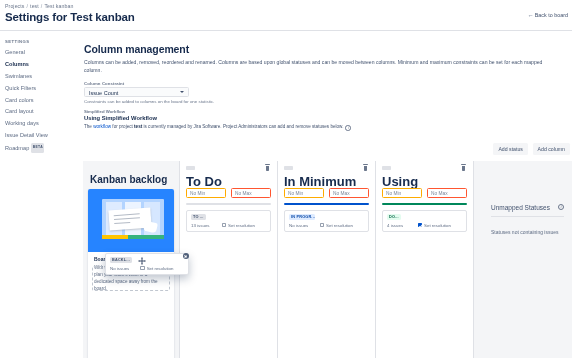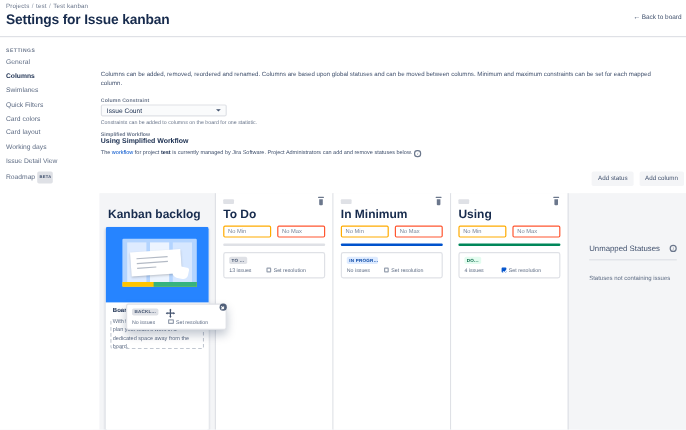--- a/index.html
+++ b/index.html
@@ -65,21 +65,21 @@
 
   .col { position:absolute; top:0; height:230px; background:#ffffff; }
   .col.backlog { left:0; width:96px; background:#f4f5f7; }
   .col-sep { position:absolute; top:0; width:1px; height:230px; background:#dfe1e6; }
 
   .col-head { position:absolute; left:0; top:0; width:100%; height:16px; }
   .drag-handle { position:absolute; left:6px; top:5px; width:9px; height:4px; background:#dfe1e6; border-radius:.8px; }
   .trash { position:absolute; right:7px; top:3px; width:5px; height:7px; cursor:pointer; }
   .trash .lid { position:absolute; left:0; top:0; width:5px; height:1.2px; background:#6b778c; border-radius:.4px;}
   .trash .can { position:absolute; left:.7px; top:1.8px; width:3.6px; height:5.2px; background:#6b778c; border-radius:0 0 .8px .8px;}
-  .col-title { position:absolute; left:6px; top:13px; font-size:10px; font-weight:bold; color:#172b4d; }
+  .col-title { position:absolute; left:6px; top:13px; font-size:13px; font-weight:bold; color:#172b4d; }
 
   .constraints { position:absolute; left:6px; top:27px; width:calc(100% - 12px); height:9.5px; }
   .cbox { position:absolute; top:0; width:47%; height:9.5px; border-radius:1.5px; background:#fff; }
   .cbox.min { left:0; border:1px solid #ffab00; }
   .cbox.max { right:0; border:1px solid #ff5630; }
   .cbox span { position:absolute; left:3px; top:1.8px; font-size:4.8px; color:#7a869a; }
 
   .status-bar { position:absolute; left:6px; top:42px; width:calc(100% - 12px); height:2.2px; border-radius:1px; }
   .status-bar.todo { background:#dfe1e6; }
   .status-bar.prog { background:#0052cc; }
@@ -141,41 +141,42 @@
   .um-rule { position:absolute; left:8px; top:55px; width:73px; height:1px; background:#dfe1e6; }
   .um-empty { position:absolute; left:8px; top:68px; width:76px; font-size:5px; color:#5e6c84; line-height:7px;}
 </style>
 </head>
 <body>
 
 <div class="topbar">
   <div class="breadcrumb">
     <a href="#">Projects</a><span class="sep">/</span><a href="#">test</a><span class="sep">/</span><a href="#">Test kanban</a>
   </div>
-  <div class="page-title">Settings for Issue kanban</div>
+  <div class="page-title">Settings for Test kanban</div>
   <a class="back-link" href="#"><span class="arrow">←</span><span>Back to board</span></a>
   <div class="topbar-rule"></div>
 </div>
 
 <div class="sidebar">
   <div class="side-head">SETTINGS</div>
   <div class="side-list">
     <a class="side-item" href="#">General</a>
     <a class="side-item active" href="#">Columns</a>
     <a class="side-item" href="#">Swimlanes</a>
     <a class="side-item" href="#">Quick Filters</a>
     <a class="side-item" href="#">Card colors</a>
     <a class="side-item" href="#">Card layout</a>
     <a class="side-item" href="#">Working days</a>
     <a class="side-item" href="#">Issue Detail View</a>
     <a class="side-item" href="#"><span>Roadmap</span><span class="beta-badge">BETA</span></a>
   </div>
 </div>
 
 <div class="main">
+  <div class="h1">Column management</div>
   <div class="desc">Columns can be added, removed, reordered and renamed. Columns are based upon global statuses and can be moved between columns. Minimum and maximum constraints can be set for each mapped column.</div>
 
   <div class="field-label">Column Constraint</div>
   <div class="select-box">
     <span class="val">Issue Count</span>
     <span class="chev"></span>
   </div>
   <div class="hint">Constraints can be added to columns on the board for one statistic.</div>
 
   <div class="sw-label">Simplified Workflow</div>

